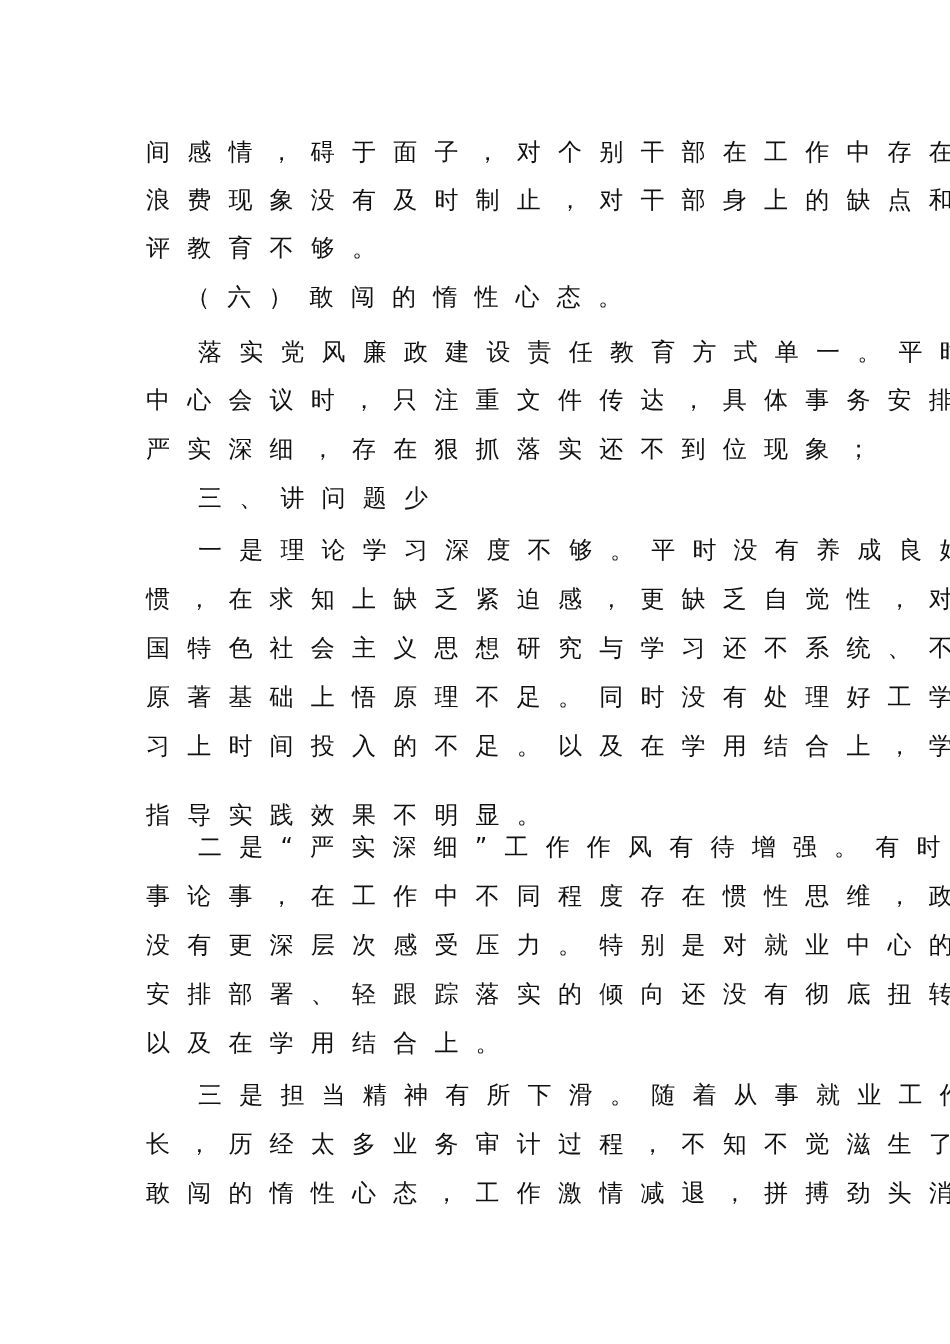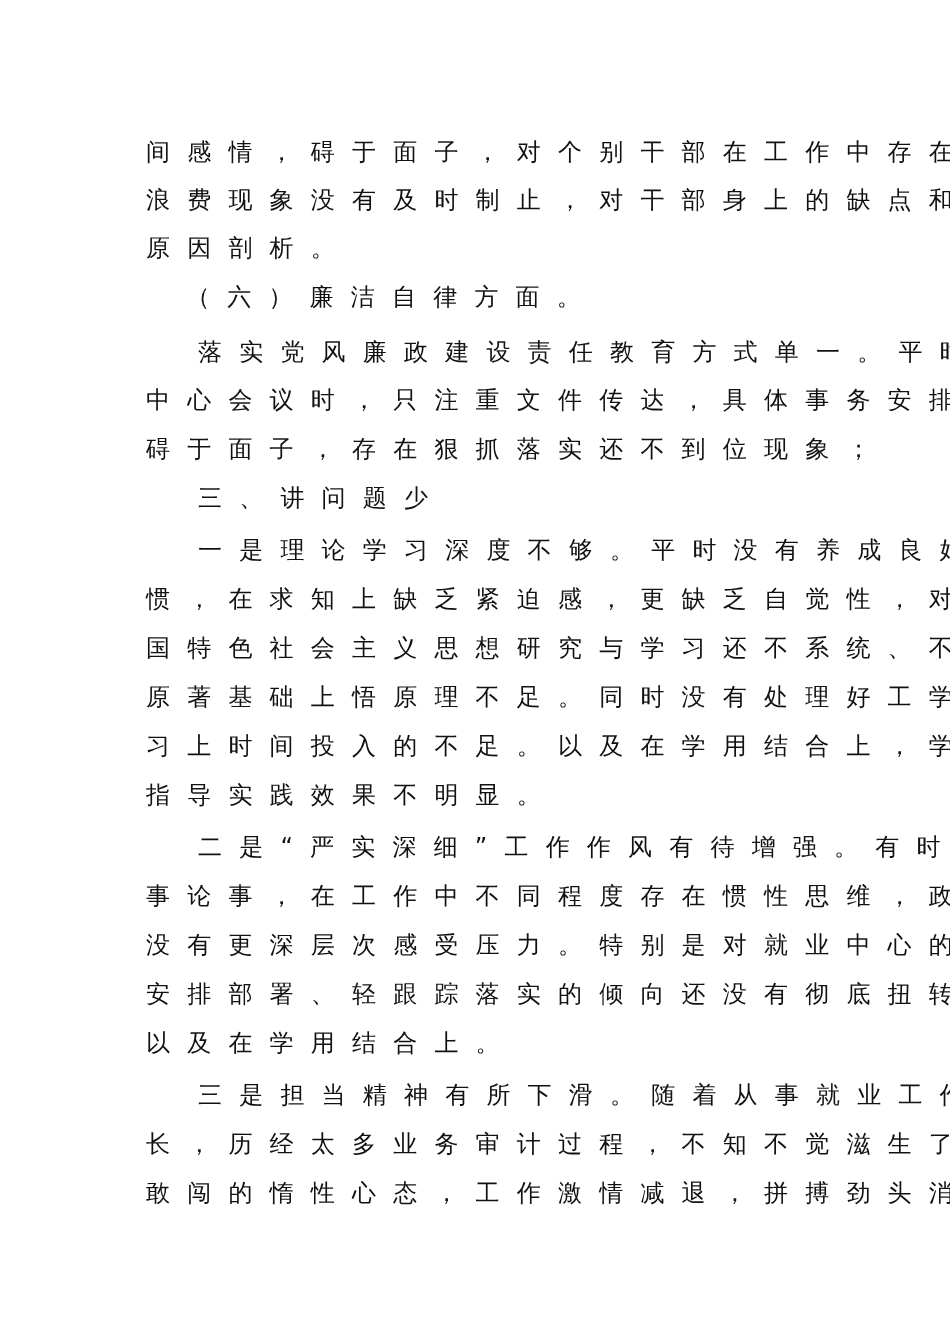--- a/index.html
+++ b/index.html
@@ -34,32 +34,32 @@
       font-weight: normal;
     }
     .line.indent { left: 198px; }
   </style>
 </head>
 <body>
 
 <div class="page">
   <div class="line" style="top:137px">间感情，碍于面子，对个别干部在工作中存在办公用品的</div>
   <div class="line" style="top:185px">浪费现象没有及时制止，对干部身上的缺点和错误思想批</div>
-  <div class="line" style="top:233px">原因剖析。</div>
-  <div class="line" style="top:282px; left:186px">（六）廉洁自律方面。</div>
+  <div class="line" style="top:233px">评教育不够。</div>
+  <div class="line" style="top:282px; left:186px">（六）敢闯的惰性心态。</div>
   <div class="line indent" style="top:337px">落实党风廉政建设责任教育方式单一。平时召开就业</div>
   <div class="line" style="top:385px">中心会议时，只注重文件传达，具体事务安排，谈思想、</div>
-  <div class="line" style="top:434px">碍于面子，存在狠抓落实还不到位现象；</div>
+  <div class="line" style="top:434px">严实深细，存在狠抓落实还不到位现象；</div>
   <div class="line indent" style="top:483px">三、讲问题少</div>
   <div class="line indent" style="top:535px">一是理论学习深度不够。平时没有养成良好的学习习</div>
   <div class="line" style="top:584px">惯，在求知上缺乏紧迫感，更缺乏自觉性，对于新时代中</div>
   <div class="line" style="top:633px">国特色社会主义思想研究与学习还不系统、不深入，在读</div>
   <div class="line" style="top:682px">原著基础上悟原理不足。同时没有处理好工学矛盾带来学</div>
   <div class="line" style="top:731px">习上时间投入的不足。以及在学用结合上，学习成果转化</div>
-  <div class="line" style="top:780px">指导实践效果不明显。</div>
+  <div class="line" style="top:800px">指导实践效果不明显。</div>
   <div class="line indent" style="top:832px">二是“严实深细”工作作风有待增强。有时对工作就</div>
   <div class="line" style="top:881px">事论事，在工作中不同程度存在惯性思维，政治站位不高</div>
   <div class="line" style="top:930px">没有更深层次感受压力。特别是对就业中心的业务工作重</div>
   <div class="line" style="top:979px">安排部署、轻跟踪落实的倾向还没有彻底扭转过来，缺乏</div>
   <div class="line" style="top:1028px">以及在学用结合上。</div>
   <div class="line indent" style="top:1080px">三是担当精神有所下滑。随着从事就业工作时间的增</div>
   <div class="line" style="top:1129px">长，历经太多业务审计过程，不知不觉滋生了不敢想、不</div>
   <div class="line" style="top:1178px">敢闯的惰性心态，工作激情减退，拼搏劲头消失，对于新</div>
 </div>
 

